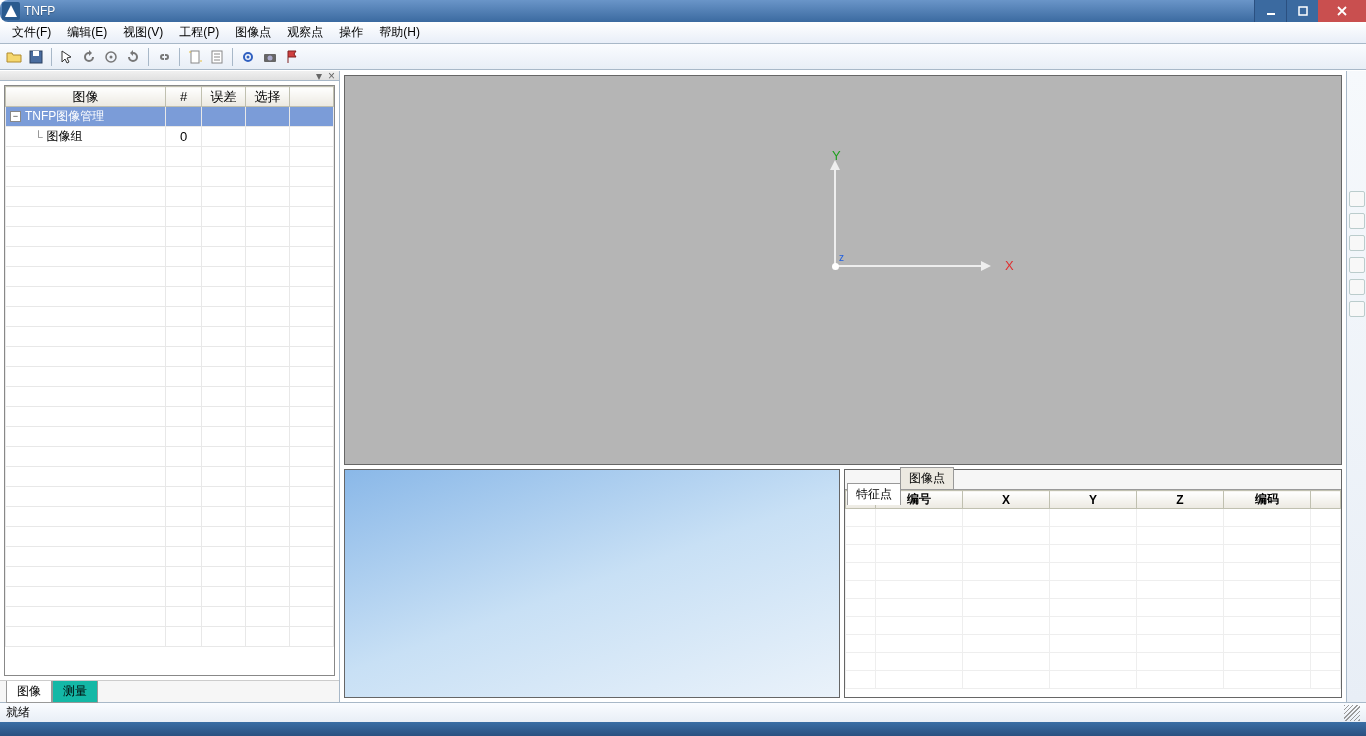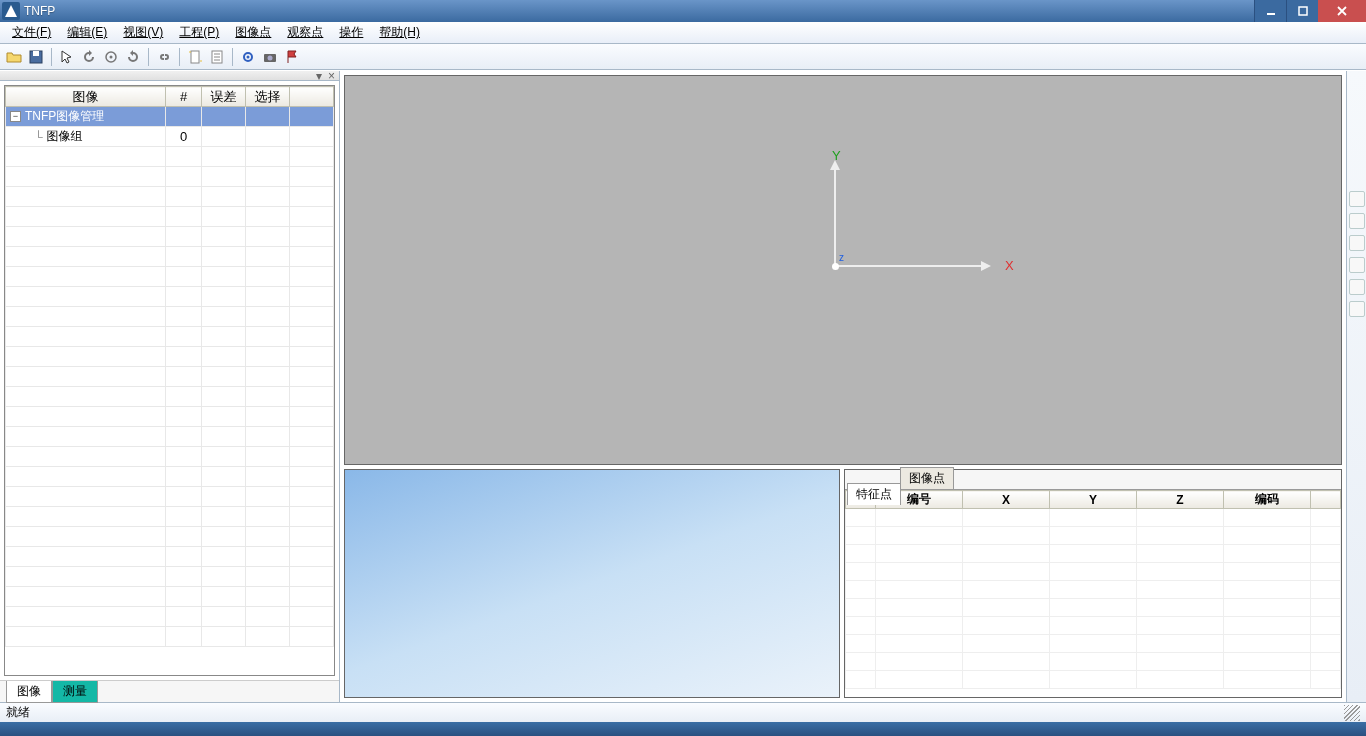--- a/index.html
+++ b/index.html
@@ -1,29 +1,29 @@
 <!DOCTYPE html>
 <html><head>
 <meta charset="utf-8">
 <style>
 * { margin:0; padding:0; box-sizing:border-box; font-family:"Microsoft YaHei","SimSun",Arial,sans-serif; font-size:12px; }
 html,body { width:1366px; height:736px; overflow:hidden; background:#fff; }
 
-.titlebar { height:22px; background:linear-gradient(#6a95c8,#3b6aa0); display:flex; align-items:center; color:#fff; }
+.titlebar { height:22px; background:linear-gradient(#6a95c8,#3b6aa0); display:flex; align-items:center; color:#fff;border-radius:8px; }
 .titlebar .app-icon { width:18px; height:18px; margin:0 4px 0 2px; background:#2a5b8f; border-radius:2px; position:relative; }
 .titlebar .app-icon::after { content:""; position:absolute; inset:3px; background:#fff; clip-path:polygon(50% 0,100% 100%,0 100%); }
 .titlebar .title { flex:1; text-shadow:0 1px 1px rgba(0,0,0,.3); }
 .winbtns { display:flex; height:100%; }
 .winbtn { width:32px; display:flex; align-items:center; justify-content:center; color:#fff; }
 .winbtn.min,.winbtn.max { background:#3b6aa0; border-left:1px solid #2b5080; }
 .winbtn.close { width:48px; background:#c94f4f; }
 .winbtn svg { width:10px; height:10px; }
 
 .menubar { height:22px; background:linear-gradient(#fff,#e8eef8); border-bottom:1px solid #a8b8c8; display:flex; align-items:center; padding:0 4px; gap:0; }
-.menuitem { padding:4px 8px; color:#000; cursor:default;text-decoration:underline; }
+.menuitem { padding:4px 8px; color:#000; cursor:default; }
 
 .toolbar { height:26px; background:linear-gradient(#fafcff,#e8eef6); border-bottom:1px solid #a8b8c8; display:flex; align-items:center; padding:0 4px; gap:2px; }
 .tbbtn { width:20px; height:20px; display:flex; align-items:center; justify-content:center; border-radius:2px; }
 .tbsep { width:1px; height:18px; background:#a8b8c8; margin:0 3px; }
 .tbbtn svg { width:16px; height:16px; }
 
 .workspace { display:flex; height:632px; border-top:1px solid #fff; }
 
 .leftpanel { width:340px; border-right:1px solid #a8b8c8; display:flex; flex-direction:column; background:#fff; }
 .panelhead { height:10px; background:linear-gradient(#f0f0f0,#e0e0e0); border-bottom:1px solid #a8b8c8; display:flex; justify-content:flex-end; align-items:center; padding:0 4px; font-size:10px; color:#666; gap:6px; }

